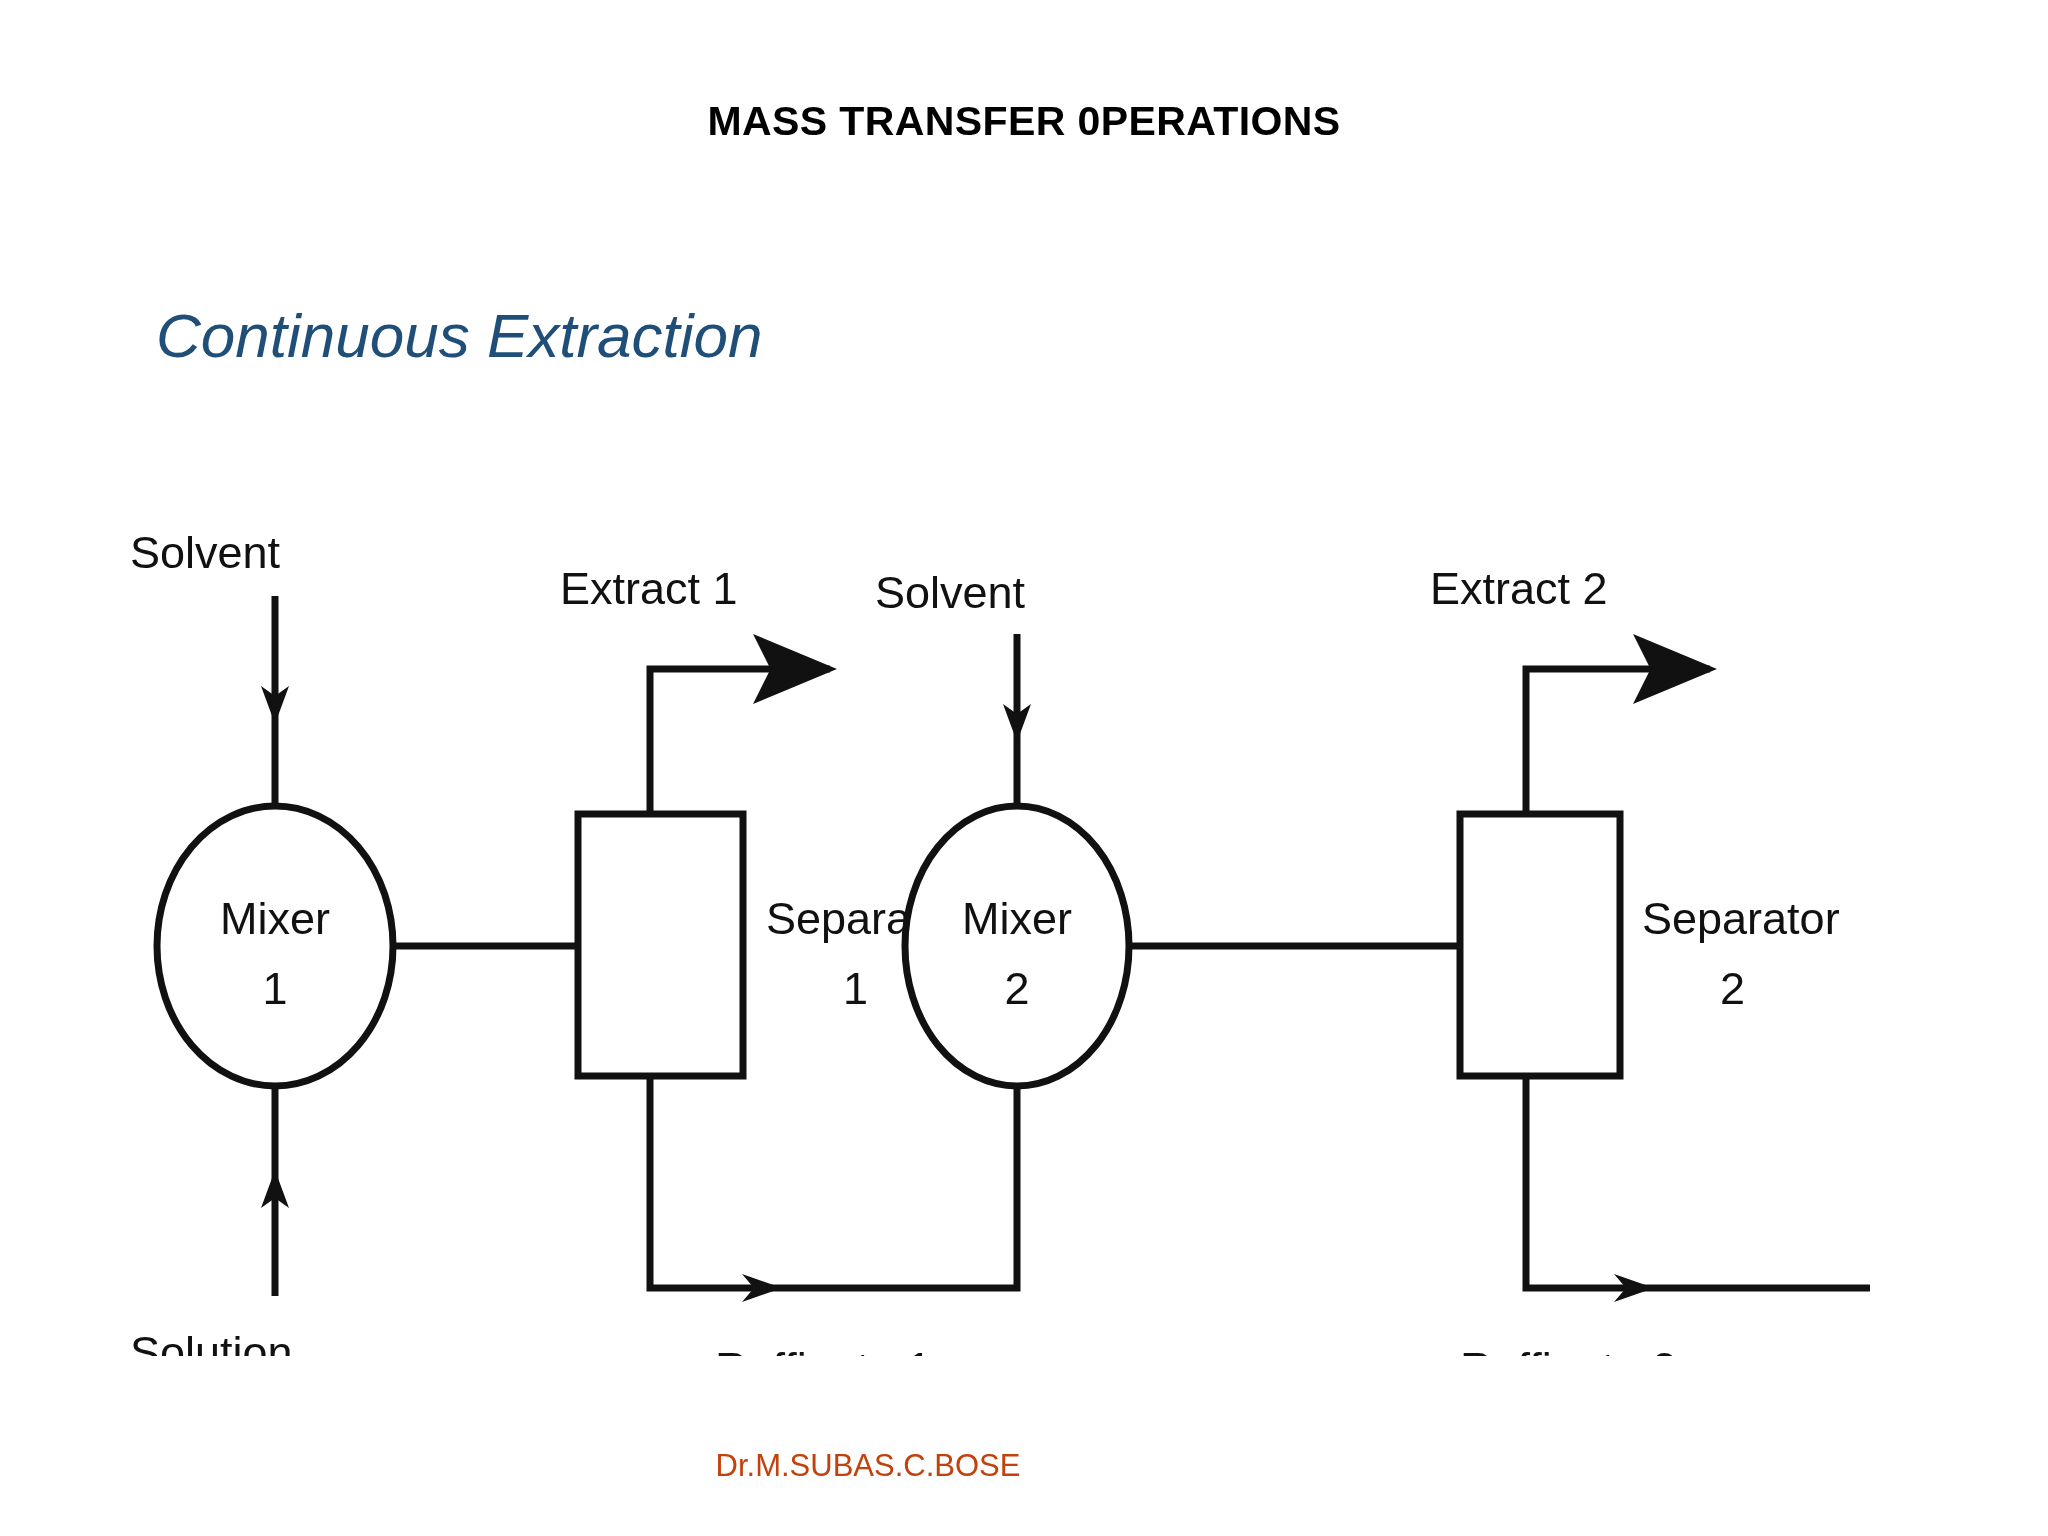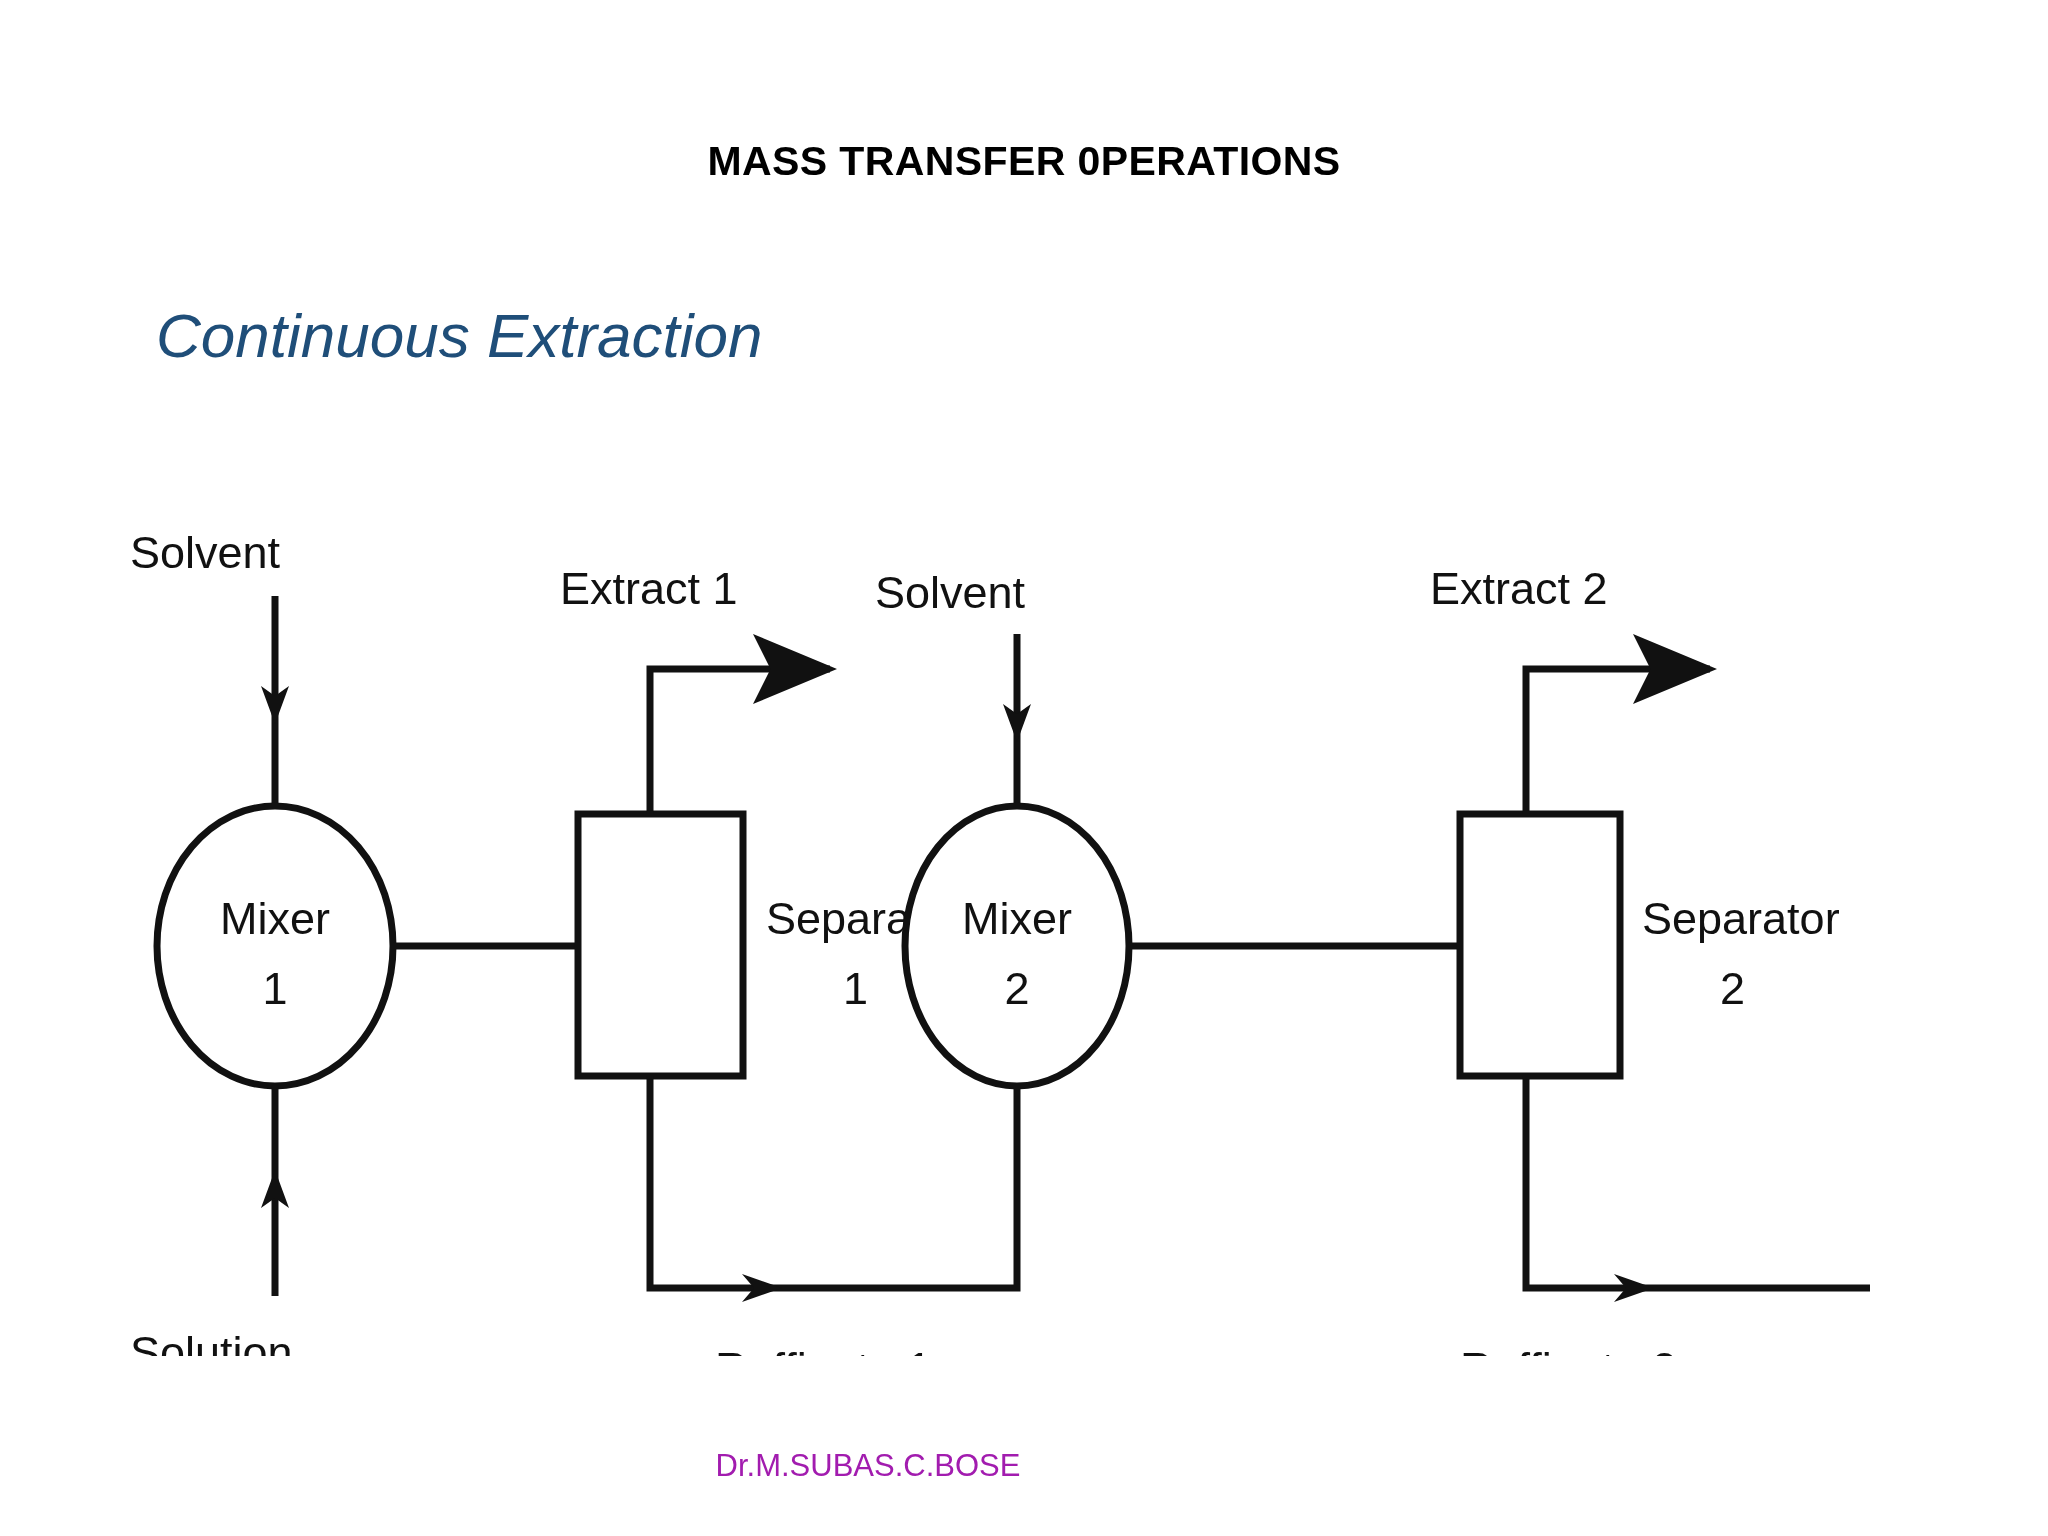--- a/index.html
+++ b/index.html
@@ -21,21 +21,20 @@
     top: 98px;
     left: 0;
     width: 2048px;
     text-align: center;
     font-family: "Liberation Sans", sans-serif;
     font-weight: bold;
     font-size: 41px;
     letter-spacing: 0.4px;
     color: #000000;
     white-space: nowrap;
-    margin-top: 40px;
   }
 
   
   #section-heading {
     position: absolute;
     top: 300px;
     left: 156px;
     font-family: "Liberation Sans", sans-serif;
     font-style: italic;
     font-weight: normal;
@@ -66,21 +65,21 @@
 
   
   #footer-credit {
     position: absolute;
     top: 1448px;
     left: 0;
     width: 1736px;
     text-align: center;
     font-family: "Liberation Sans", sans-serif;
     font-size: 31px;
-    color: #a21caf;
+    color: #c2410c;
     white-space: nowrap;
   }
 </style>
 </head>
 <body>
 
 <div id="slide-title">MASS TRANSFER 0PERATIONS</div>
 
 <div id="section-heading">Continuous Extraction</div>
 

